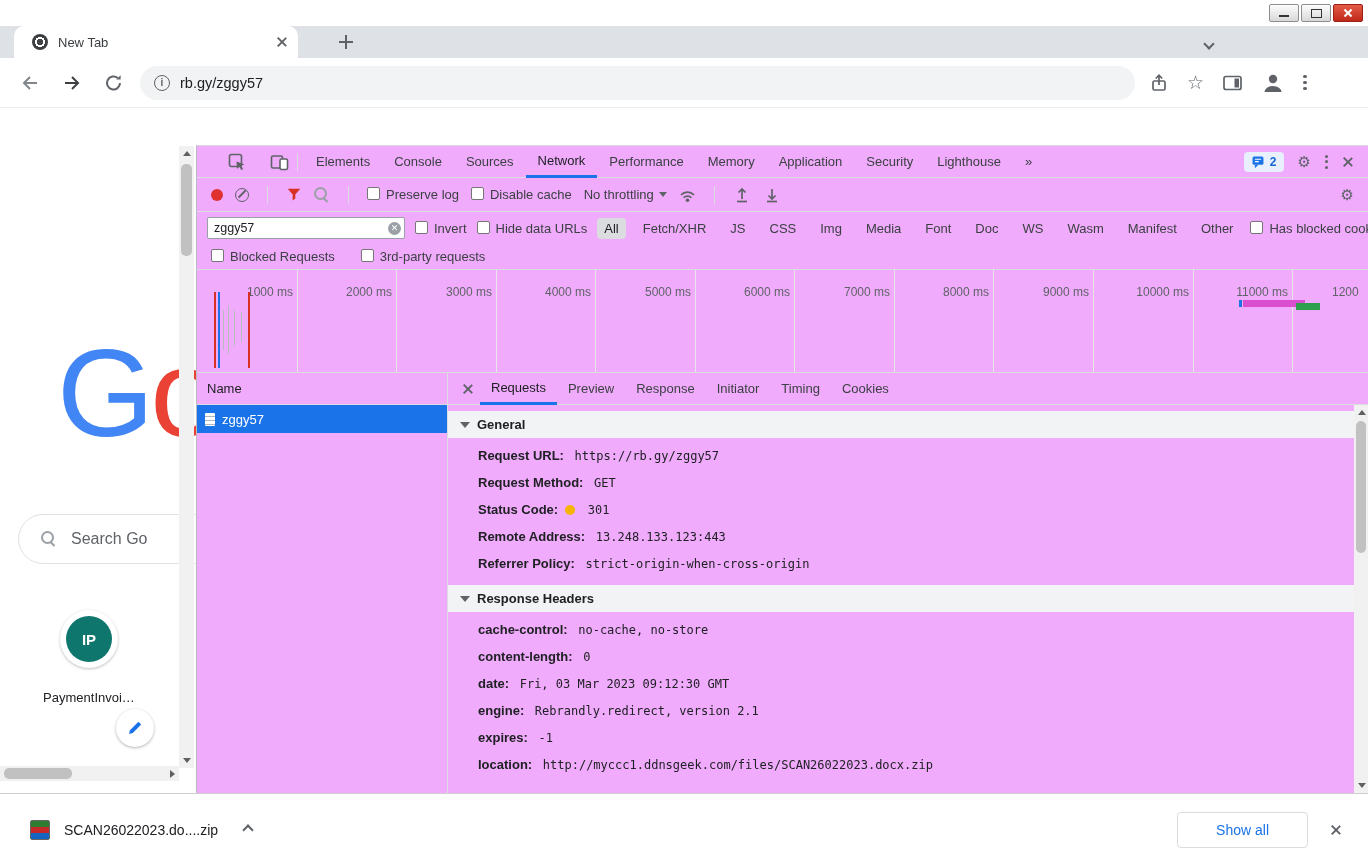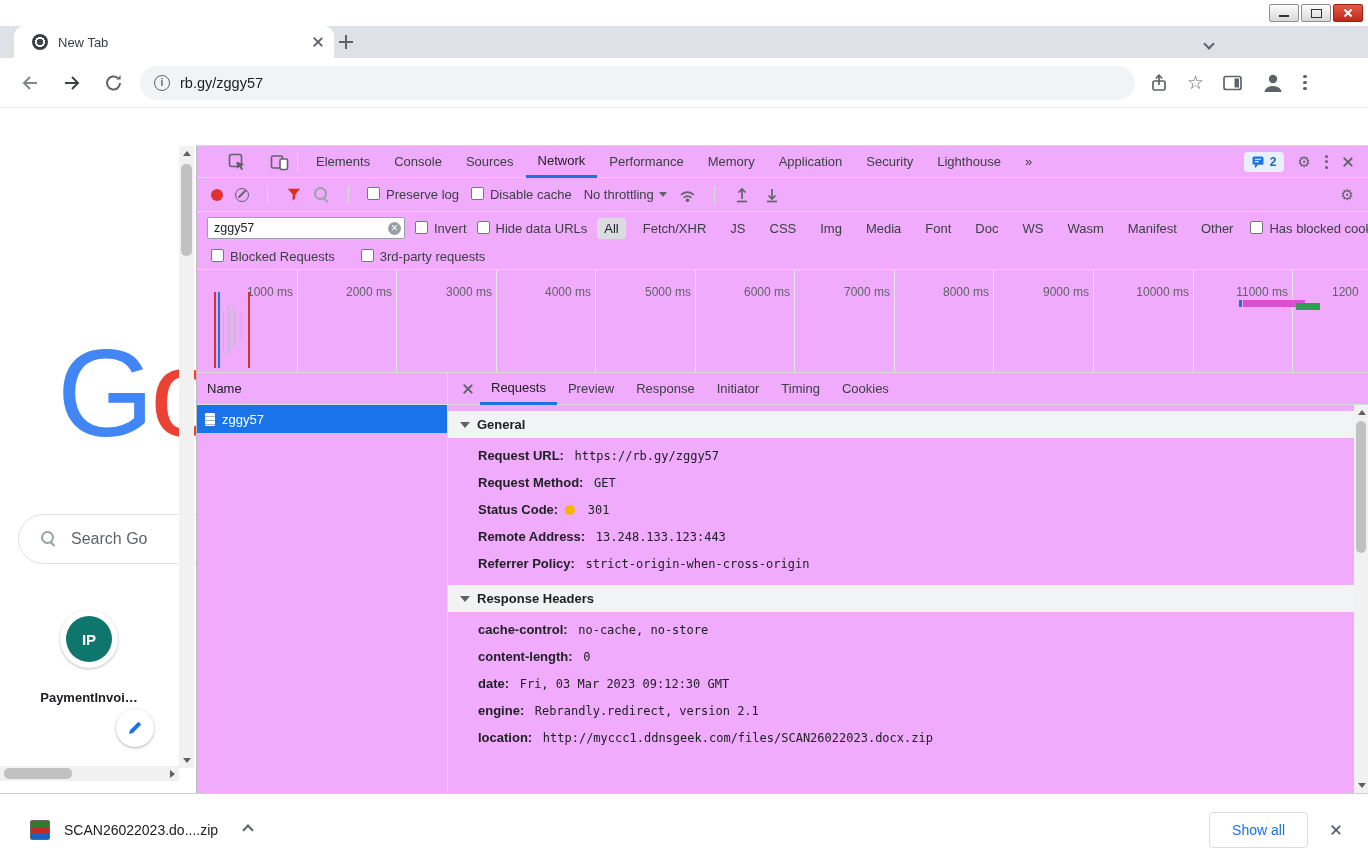--- a/index.html
+++ b/index.html
@@ -13,21 +13,21 @@
     background:linear-gradient(#fdfdfd,#d8d8d8); position:relative; }
   .win-btn.close { background:linear-gradient(#e35b47,#c0281a); border-color:#9c2013; }
   .min-glyph { position:absolute; left:9px; bottom:4px; width:10px; height:2px; background:#333; }
   .max-glyph { position:absolute; left:9px; top:4px; width:11px; height:9px; border:1.5px solid #333; }
   .win-x { position:relative; width:12px; height:10px; margin:3px auto; display:block; }
   .win-x::before,.win-x::after { content:""; position:absolute; left:5px; top:0; width:2px; height:10px; background:#fff; }
   .win-x::before { transform:rotate(45deg);} .win-x::after { transform:rotate(-45deg);}
 
   
   .tabstrip { position:absolute; left:0; top:26px; width:1368px; height:32px; background:#dee1e6; }
-  .tab { position:absolute; left:14px; top:0; width:320px; height:32px; background:#fff;
+  .tab { position:absolute; left:14px; top:0; width:284px; height:32px; background:#fff;
     border-radius:10px 10px 0 0; display:flex; align-items:center; padding:0 10px 0 18px; }
   .favicon { width:16px; height:16px; border-radius:50%;
     background:radial-gradient(circle at 50% 50%, #444 0 3.5px, #fff 3.5px 5px, #3c4043 5px 8px); }
   .tab-title { margin-left:10px; font-size:13px; color:#3c4043; flex:1; }
   .xglyph { position:relative; width:12px; height:12px; display:inline-block; }
   .xglyph::before,.xglyph::after { content:""; position:absolute; left:5.3px; top:0; width:1.6px; height:12px; background:#5f6368; }
   .xglyph::before { transform:rotate(45deg);} .xglyph::after { transform:rotate(-45deg);}
   .newtab-btn { position:absolute; left:336px; top:6px; width:20px; height:20px; }
   .plus { position:relative; display:block; width:14px; height:14px; margin:3px; }
   .plus::before { content:""; position:absolute; left:0; top:6px; width:14px; height:2px; background:#5f6368; }
@@ -59,21 +59,21 @@
     border:1px solid #dfe1e5; border-radius:25px; display:flex; align-items:center; padding-left:22px; background:#fff; }
   .magnifier { position:relative; width:16px; height:16px; }
   .magnifier::before { content:""; position:absolute; left:0; top:0; width:9px; height:9px; border:2px solid #9aa0a6; border-radius:50%; }
   .magnifier::after { content:""; position:absolute; left:10px; top:10px; width:6px; height:2px; background:#9aa0a6; transform:rotate(45deg); transform-origin:0 0; }
   .search-text { margin-left:14px; font-size:16px; color:#5f6368; }
   .profile-card { position:absolute; left:60px; top:502px; width:58px; height:58px; background:#fff;
     border-radius:50%; box-shadow:0 1px 3px rgba(0,0,0,.25); display:flex; align-items:center; justify-content:center; }
   .profile-inner { width:46px; height:46px; border-radius:50%; background:#0f766e; color:#fff;
     font-size:15px; font-weight:bold; display:flex; align-items:center; justify-content:center; }
   .profile-name { position:absolute; left:19px; top:582px; width:140px; text-align:center;
-    font-size:13px; color:#202124; white-space:nowrap; overflow:hidden;font-weight:bold; }
+    font-size:13px; color:#202124; white-space:nowrap; overflow:hidden; }
   .pencil-btn { position:absolute; left:116px; top:601px; width:38px; height:38px; border-radius:50%;
     background:#fff; box-shadow:0 1px 3px rgba(0,0,0,.3); display:flex; align-items:center; justify-content:center; }
   
   .vscroll { position:absolute; left:179px; top:38px; width:15px; height:622px; background:#f1f1f1; }
   .vthumb { position:absolute; left:2px; top:18px; width:11px; height:92px; background:#c1c1c1; border-radius:5px; }
   .tri { width:0; height:0; position:absolute; }
   .tri.up { left:3.5px; top:5px; border-left:4px solid transparent; border-right:4px solid transparent; border-bottom:5px solid #606060; }
   .tri.down { left:3.5px; bottom:5px; border-left:4px solid transparent; border-right:4px solid transparent; border-top:5px solid #606060; }
   .tri.right { right:4px; top:3.5px; border-top:4px solid transparent; border-bottom:4px solid transparent; border-left:5px solid #606060; }
   .hscroll { position:absolute; left:0; top:658px; width:179px; height:15px; background:#f1f1f1; }
@@ -149,21 +149,21 @@
   .d-thumb { position:absolute; left:2px; top:16px; width:10px; height:132px; background:#c1c1c1; border-radius:5px; }
 
   
   .downloadbar { position:absolute; left:0; bottom:0; width:1368px; height:72px; background:#fff;
     border-top:1px solid #cfcfcf; display:flex; align-items:center; }
   .dl-item { display:flex; align-items:center; margin-left:30px; gap:14px; }
   .rar-icon { width:20px; height:20px; border:1px solid #666; border-radius:2px;
     background:linear-gradient(to bottom, #2e7d32 0 33%, #c62828 33% 66%, #1565c0 66% 100%); flex:none; }
   .dl-name { font-size:14px; color:#202124; }
   .show-all { margin-left:auto; border:1px solid #dadce0; background:#fff; border-radius:4px;
-    color:#1a73e8; font-size:14px; font-family:inherit; padding:9px 22px; }
+    color:#1a73e8; font-size:14px; font-family:inherit; padding:9px 38px; }
   .dl-close { margin:0 26px 0 22px; }
 
   svg { display:block; }
 </style>
 </head>
 <body>
 
 <div class="titlebar">
   <div class="win-controls">
     <div class="win-btn">
@@ -481,20 +481,24 @@
         </div>
         <div class="kv">
           <span class="k">date:</span>
           <span class="v">Fri, 03 Mar 2023 09:12:30 GMT</span>
         </div>
         <div class="kv">
           <span class="k">engine:</span>
           <span class="v">Rebrandly.redirect, version 2.1</span>
         </div>
         <div class="kv">
+          <span class="k">expires:</span>
+          <span class="v">-1</span>
+        </div>
+        <div class="kv">
           <span class="k">location:</span>
           <span class="v">http://myccc1.ddnsgeek.com/files/SCAN26022023.docx.zip</span>
         </div>
       </div>
       <div class="d-scroll">
         <span class="tri up"></span>
         <div class="d-thumb"></div>
         <span class="tri down"></span>
       </div>
     </div>

